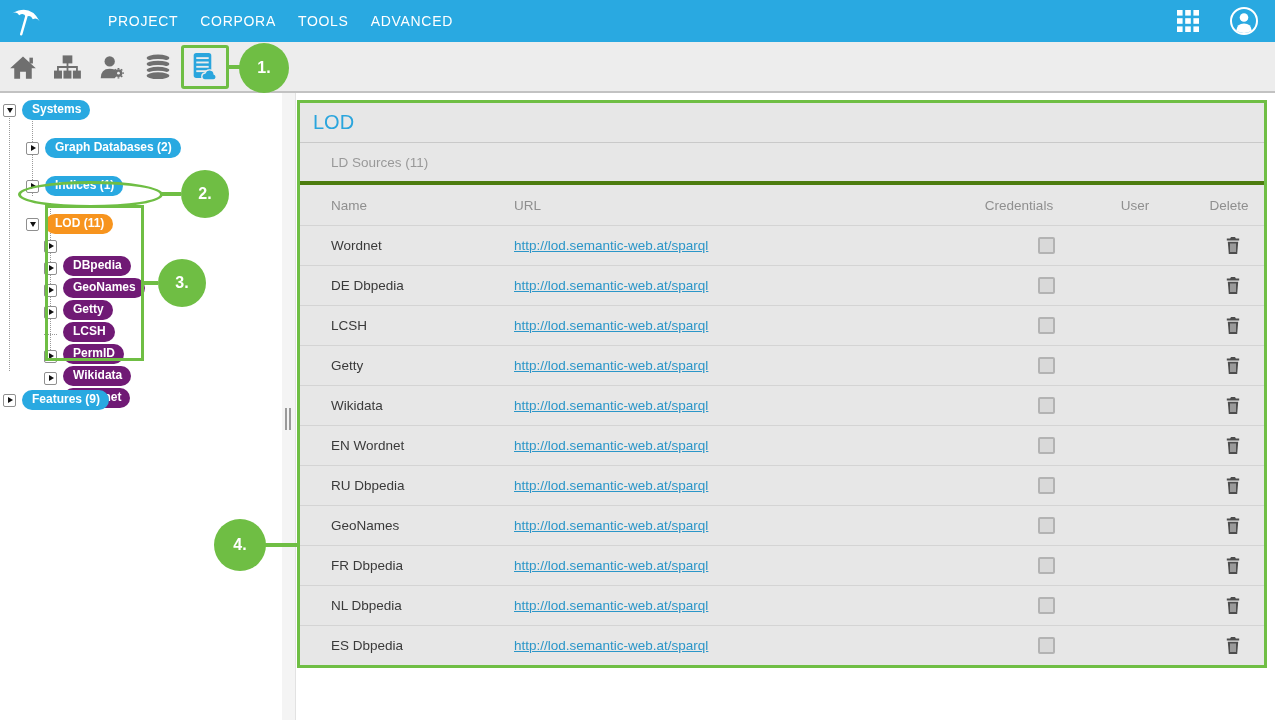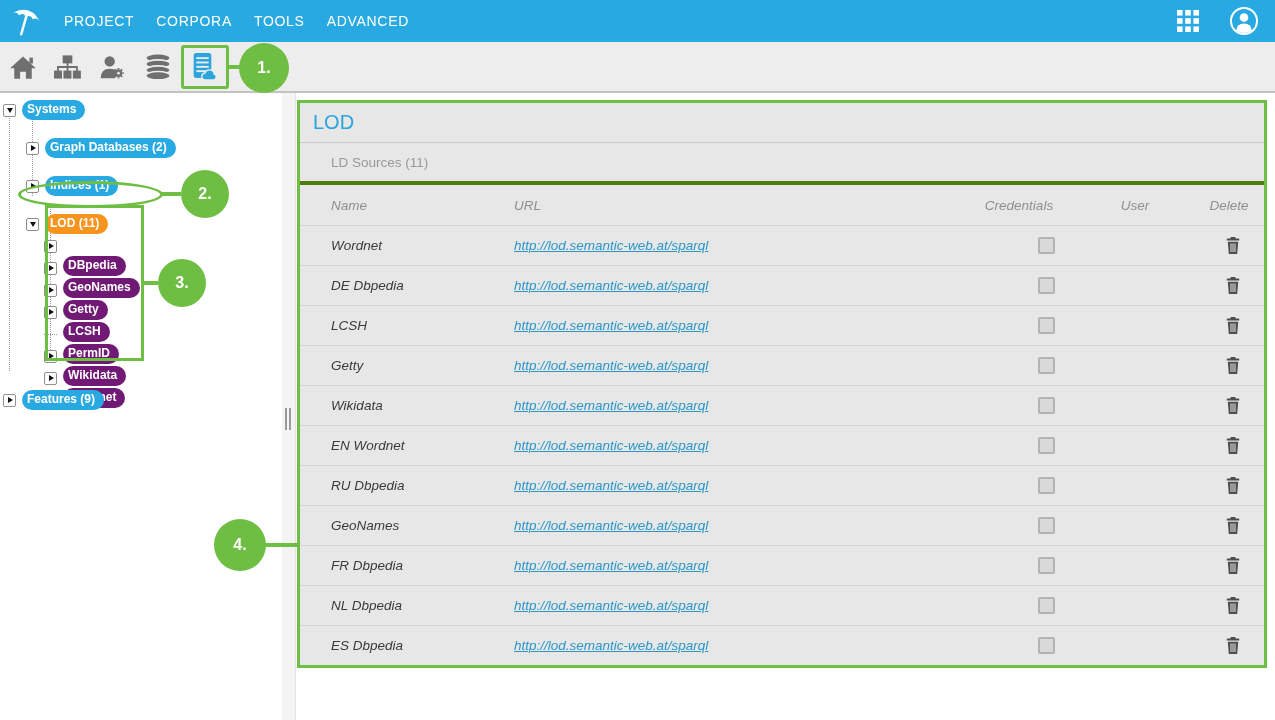--- a/index.html
+++ b/index.html
@@ -4,21 +4,21 @@
 <style>
   * { box-sizing: border-box; }
   html,body { margin:0; padding:0; }
   body {
     width:1275px; height:720px; position:relative; overflow:hidden;
     background:#ffffff; font-family:"Liberation Sans", sans-serif;
   }
 
   
   .topbar { position:absolute; left:0; top:0; width:1275px; height:42px;
-    background:#29a9e1; display:flex; align-items:center; z-index:5; }
+    background:#29a9e1; display:flex; align-items:center; z-index:5;gap:44px; }
   .logo-wrap { width:52px; height:42px; display:flex; align-items:center; justify-content:center; }
   .menus { display:flex; gap:22px; margin-left:12px; }
   .menu { color:#ffffff; font-size:14px; letter-spacing:.7px; cursor:pointer; }
   .top-right { position:absolute; right:16px; top:0; height:42px; display:flex; align-items:center; gap:30px; }
 
   
   .toolbar { position:absolute; left:0; top:42px; width:1275px; height:51px;
     background:#ededed; border-bottom:2px solid #c2c2c2; display:flex; align-items:center; z-index:4; }
   .tool { width:45px; height:49px; display:flex; align-items:center; justify-content:center; cursor:pointer; }
 
@@ -33,41 +33,41 @@
   .lvl-0 { padding-left:3px; }
   .lvl-1 { padding-left:26px;margin-top:16px; }
   .lvl-2 { padding-left:44px; }
   .exp-box { width:13px; height:13px; background:#ffffff; border:1px solid #8f8f8f; border-radius:2px;
     display:flex; align-items:center; justify-content:center; margin-right:6px; cursor:pointer; flex:0 0 13px; }
   .tri { width:0; height:0; }
   .exp-collapsed .tri { border-left:5px solid #111; border-top:3.5px solid transparent; border-bottom:3.5px solid transparent; margin-left:1px; }
   .exp-expanded  .tri { border-top:5px solid #111; border-left:3.5px solid transparent; border-right:3.5px solid transparent; margin-top:1px; }
   .hstub { display:none; }
   .exp-none .hstub { display:inline-block; width:13px; height:0; border-top:1px dotted #9a9a9a; margin-right:6px; }
-  .pill { color:#fff; font-weight:bold; font-size:12px; line-height:15px; padding:2px 9px 3px 5px;
+  .pill { color:#fff; font-weight:bold; font-size:12px; line-height:15px; padding:2px 9px 3px 10px;
     border-radius:10px; white-space:nowrap; cursor:pointer; }
   .pill-blue   { background:#29a9e1; }
   .pill-orange { background:#f7941e; }
   .pill-purple { background:#701a75;margin-top:39px; }
 
   
   .splitter { position:absolute; left:282px; top:93px; width:14px; height:627px;
     background:#f4f4f4; border-right:1px solid #e2e2e2; cursor:col-resize; z-index:2; }
   .grip { position:absolute; left:3px; top:315px; width:6px; height:22px;
     border-left:2px solid #9a9a9a; border-right:2px solid #9a9a9a; }
 
   
   .panel { position:absolute; left:297px; top:100px; width:970px; height:568px;
     border:3px solid #6fbe44; background:#e7e7e7; z-index:1; }
   .panel-title { height:40px; display:flex; align-items:center; padding-left:13px;
     font-size:20px; color:#2aa5dd; border-bottom:1px solid #c9c9c9; }
   .section-head { height:42px; display:flex; align-items:center; padding-left:31px;
     color:#999999; font-size:13.5px; border-bottom:4px solid #4d7c0f; }
   .t-head, .t-row { display:grid; grid-template-columns:183px 440px 130px 102px 66px;
-    padding:0 12px 0 31px; height:40px; align-items:center;font-style:italic; }
+    padding:0 12px 0 31px; height:40px; align-items:center; }
   .t-head { color:#8f8f8f; font-size:13.5px; }
   .t-row { border-top:1px solid #d4d4d4; font-size:13.5px; color:#3a3a3a; }
   .hc-cred, .hc-user { text-align:center; }
   .hc-del { text-align:center; transform:translateX(10px); }
   .c-url a { color:#2b96c8; text-decoration:underline; font-size:13.5px; }
   .c-cred { display:flex; justify-content:center; transform:translateX(27px); }
   .c-del  { display:flex; justify-content:center; transform:translateX(14px); }
   .checkbox { width:17px; height:17px; background:#d9d9d9; border:2px solid #b3b3b3; border-radius:2px; cursor:pointer; }
   .trash { cursor:pointer; }
 

